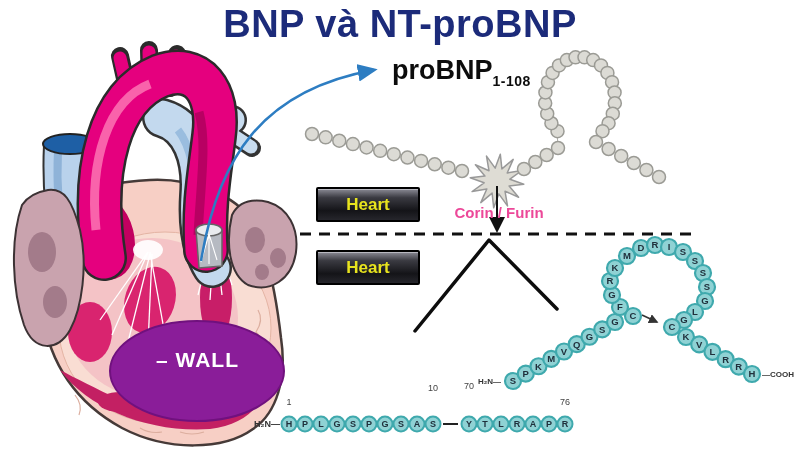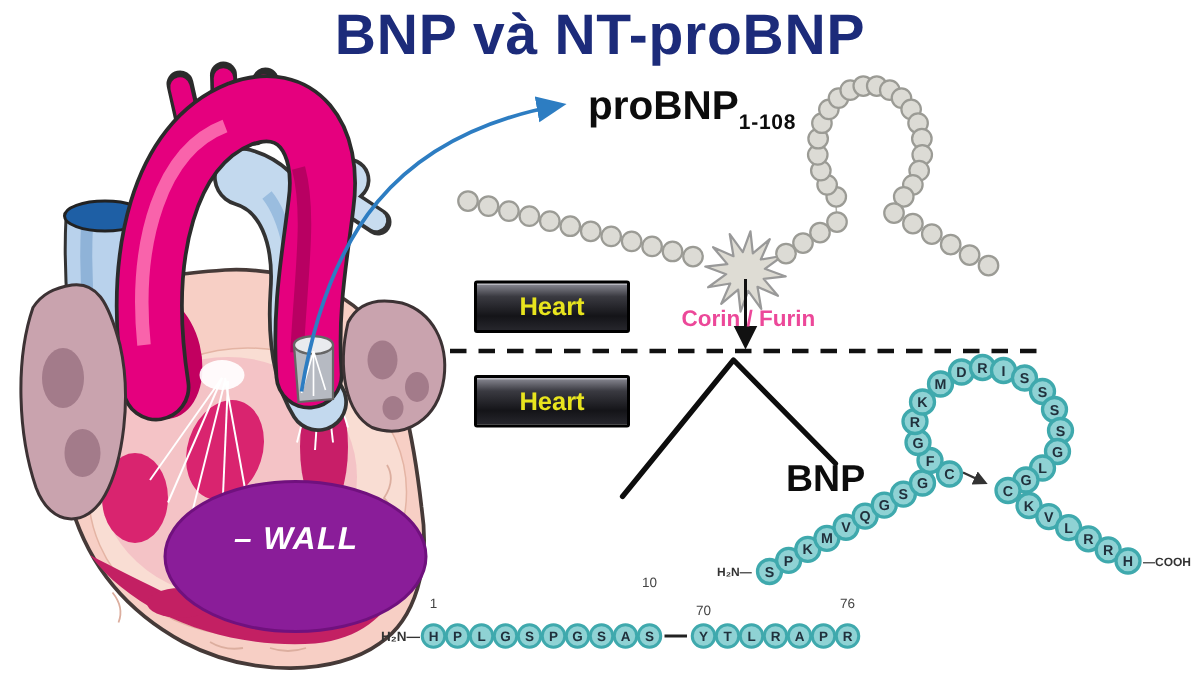--- a/index.html
+++ b/index.html
@@ -15,28 +15,28 @@
           background:linear-gradient(180deg,#8b8b95 0%,#3a3a41 28%,#141418 70%,#26262c 100%);
           box-shadow:inset 0 1px 0 #b8b8c0;display:flex;align-items:center;justify-content:center;}
   .combox span{color:#e8e41e;font-weight:700;font-size:17px;}
   #heartbox{left:316px;top:187px;}
   #bloodbox{left:316px;top:250px;}
   #corin{left:437px;top:204px;width:124px;text-align:center;color:#ec4899;
          font-weight:700;font-size:15px;}
   #bnp-label{left:524px;top:305px;font-size:25px;font-weight:700;color:#0c0c0c;}
   #nt-label{left:328px;top:341px;font-size:26px;font-weight:700;color:#0c0c0c;}
   #ws{left:110px;top:347px;width:175px;text-align:center;color:#fff;font-weight:700;
-      font-size:21px;line-height:25px;letter-spacing:1px;font-style:italic;}
+      font-size:21px;line-height:25px;letter-spacing:1px;}
   .tiny{font-size:8px;color:#333;font-weight:700;white-space:nowrap;}
   #h2n-bnp{left:478px;top:377px;}
   #cooh{left:762px;top:370px;}
   #h2n-nt{left:252px;top:419px;width:28px;text-align:right;font-size:9px;}
   .posnum{font-size:9px;color:#444;width:20px;text-align:center;}
   #pos1{left:279px;top:397px;} #pos10{left:423px;top:383px;}
-  #pos70{left:459px;top:402px;} #pos76{left:555px;top:397px;}
+  #pos70{left:459px;top:381px;} #pos76{left:555px;top:397px;}
 </style>
 </head>
 <body>
 
 <div id="slide">
 
 <svg id="scene" width="800" height="450" viewBox="0 0 800 450">
   <defs>
     <marker id="mb" markerWidth="9" markerHeight="8" refX="6.5" refY="3.5" orient="auto">
       <path d="M0,0 L8,3.5 L0,7 Z" fill="#2d7dc2"></path>
@@ -315,21 +315,20 @@
 
 <div id="heartbox" class="abs combox">
   <span>Heart</span>
 </div>
 <div id="bloodbox" class="abs combox">
   <span>Heart</span>
 </div>
 
 <div id="corin" class="abs">Corin / Furin</div>
 
-<div id="bnp-label" class="abs">BNP</div>
 
 <div id="ws" class="abs">
   <div>– WALL</div>
 </div>
 
 <div id="h2n-bnp" class="abs tiny">H₂N—</div>
 <div id="cooh" class="abs tiny">—COOH</div>
 <div id="h2n-nt" class="abs tiny">H₂N—</div>
 
 <div id="pos1" class="abs posnum">1</div>

